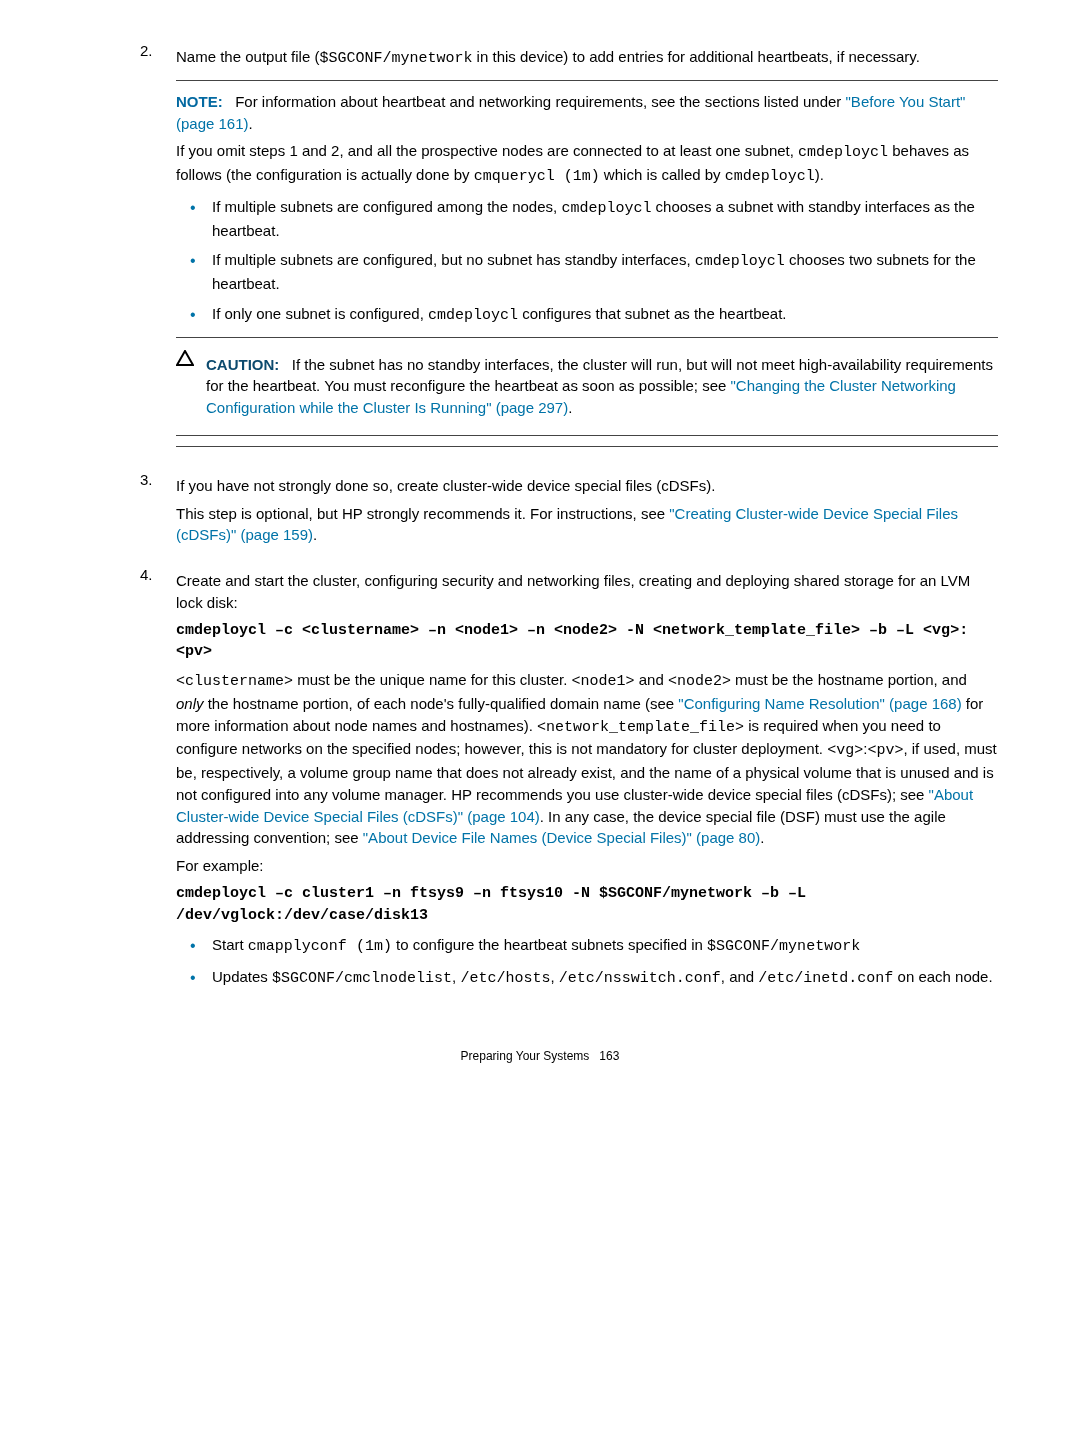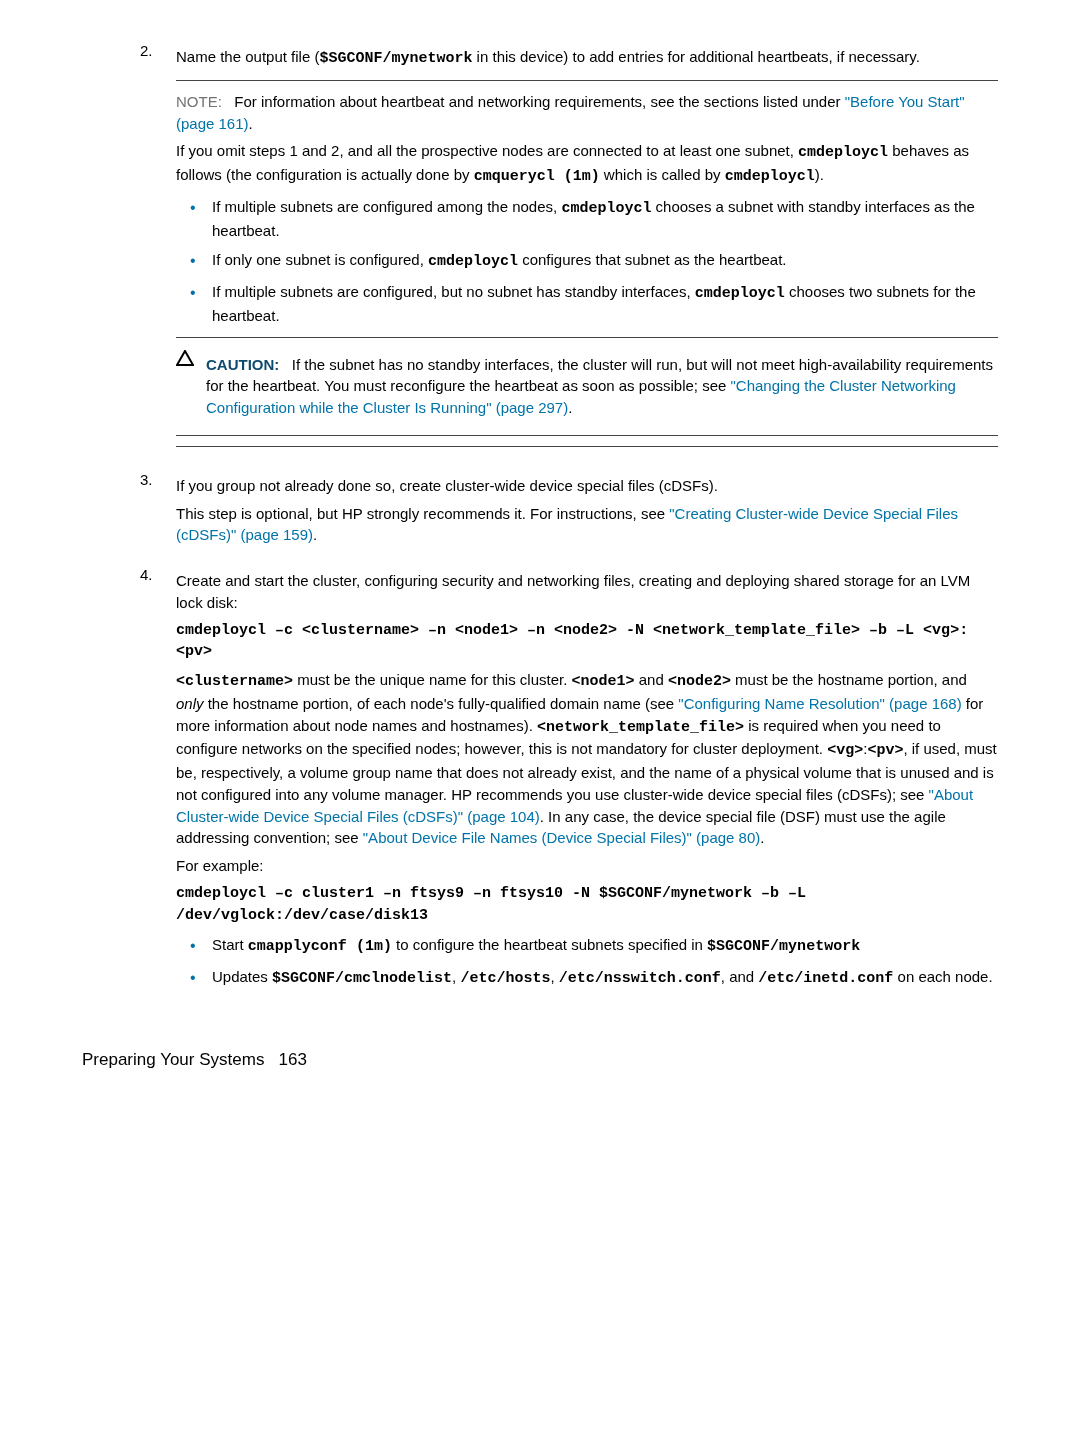--- a/index.html
+++ b/index.html
@@ -7,24 +7,24 @@
       font-family: "Arial", "Helvetica", sans-serif;
       font-size: 15px;
       line-height: 1.45;
       color: #000;
       margin: 0;
       padding: 40px 82px 50px 82px;
       width: 1080px;
       box-sizing: border-box;
       background: #fff;
     }
-    .mono { font-family: "Courier New", monospace; font-weight: bold; }
+    .mono { font-family: "Courier New", monospace; }
     .bold-mono { font-family: "Courier New", monospace; font-weight: bold; }
     .link { color: #0073a8; }
-    .note-label { color: #737373; font-weight: normal; }
+    .note-label { color: #0369a1; font-weight: bold; }
     .caution-label { color: #0c4a6e; font-weight: bold; }
     .hr {
       border: 0;
       border-top: 1px solid #444;
       margin: 10px 0;
     }
     ol.outer-list {
       list-style: none;
       padding: 0;
       margin: 0;
@@ -81,22 +81,22 @@
       display: table-cell;
       vertical-align: top;
     }
     .caution-icon {
       font-size: 18px;
       font-weight: bold;
       line-height: 1;
     }
     p { margin: 6px 0; }
     .footer {
-      text-align: left;
-      font-size: 17px;
+      text-align: center;
+      font-size: 12px;
       margin-top: 50px;
       padding-right: 0;
     }
     .italic { font-style: italic; }
   </style>
 </head>
 <body>
 
 <ol class="outer-list">
 
@@ -114,24 +114,24 @@
         </p>
         <p>
           <span>If you omit steps 1 and 2, and all the prospective nodes are connected to at least one subnet, </span><span class="mono">cmdeploycl</span><span> behaves as follows (the configuration is actually done by </span><span class="mono">cmquerycl (1m)</span><span> which is called by </span><span class="mono">cmdeploycl</span><span>).</span>
         </p>
 
         <ul class="bullets">
           <li>
             <span>If multiple subnets are configured among the nodes, </span><span class="mono">cmdeploycl</span><span> chooses a subnet with standby interfaces as the heartbeat.</span>
           </li>
           <li>
-            <span>If only one subnet is configured, </span><span class="mono">cmdeploycl</span><span> configures that subnet as the heartbeat.</span>
+            <span>If multiple subnets are configured, but no subnet has standby interfaces, </span><span class="mono">cmdeploycl</span><span> chooses two subnets for the heartbeat.</span>
           </li>
           <li>
-            <span>If multiple subnets are configured, but no subnet has standby interfaces, </span><span class="mono">cmdeploycl</span><span> chooses two subnets for the heartbeat.</span>
+            <span>If only one subnet is configured, </span><span class="mono">cmdeploycl</span><span> configures that subnet as the heartbeat.</span>
           </li>
         </ul>
 
         <hr class="hr">
         <div class="caution-row">
           <div class="caution-icon-cell">
             <span class="caution-icon">
               <svg width="18" height="16" viewBox="0 0 18 16">
                   <polygon points="9,1 17,15 1,15" fill="none" stroke="#000" stroke-width="2"></polygon>
                 </svg>
@@ -145,21 +145,21 @@
         </div>
         <hr class="hr">
       </div>
       <hr class="hr">
     </div>
   </li>
 
   <li>
     <div class="num">3.</div>
     <div class="body">
-      <p>If you group not already done so, create cluster-wide device special files (cDSFs).</p>
+      <p>If you have not strongly done so, create cluster-wide device special files (cDSFs).</p>
       <p>
         <span>This step is optional, but HP strongly recommends it. For instructions, see </span><span class="link">"Creating Cluster-wide Device Special Files (cDSFs)" (page 159)</span><span>.</span>
       </p>
     </div>
   </li>
 
   <li>
     <div class="num">4.</div>
     <div class="body">
       <p>Create and start the cluster, configuring security and networking files, creating and deploying shared storage for an LVM lock disk:</p>

